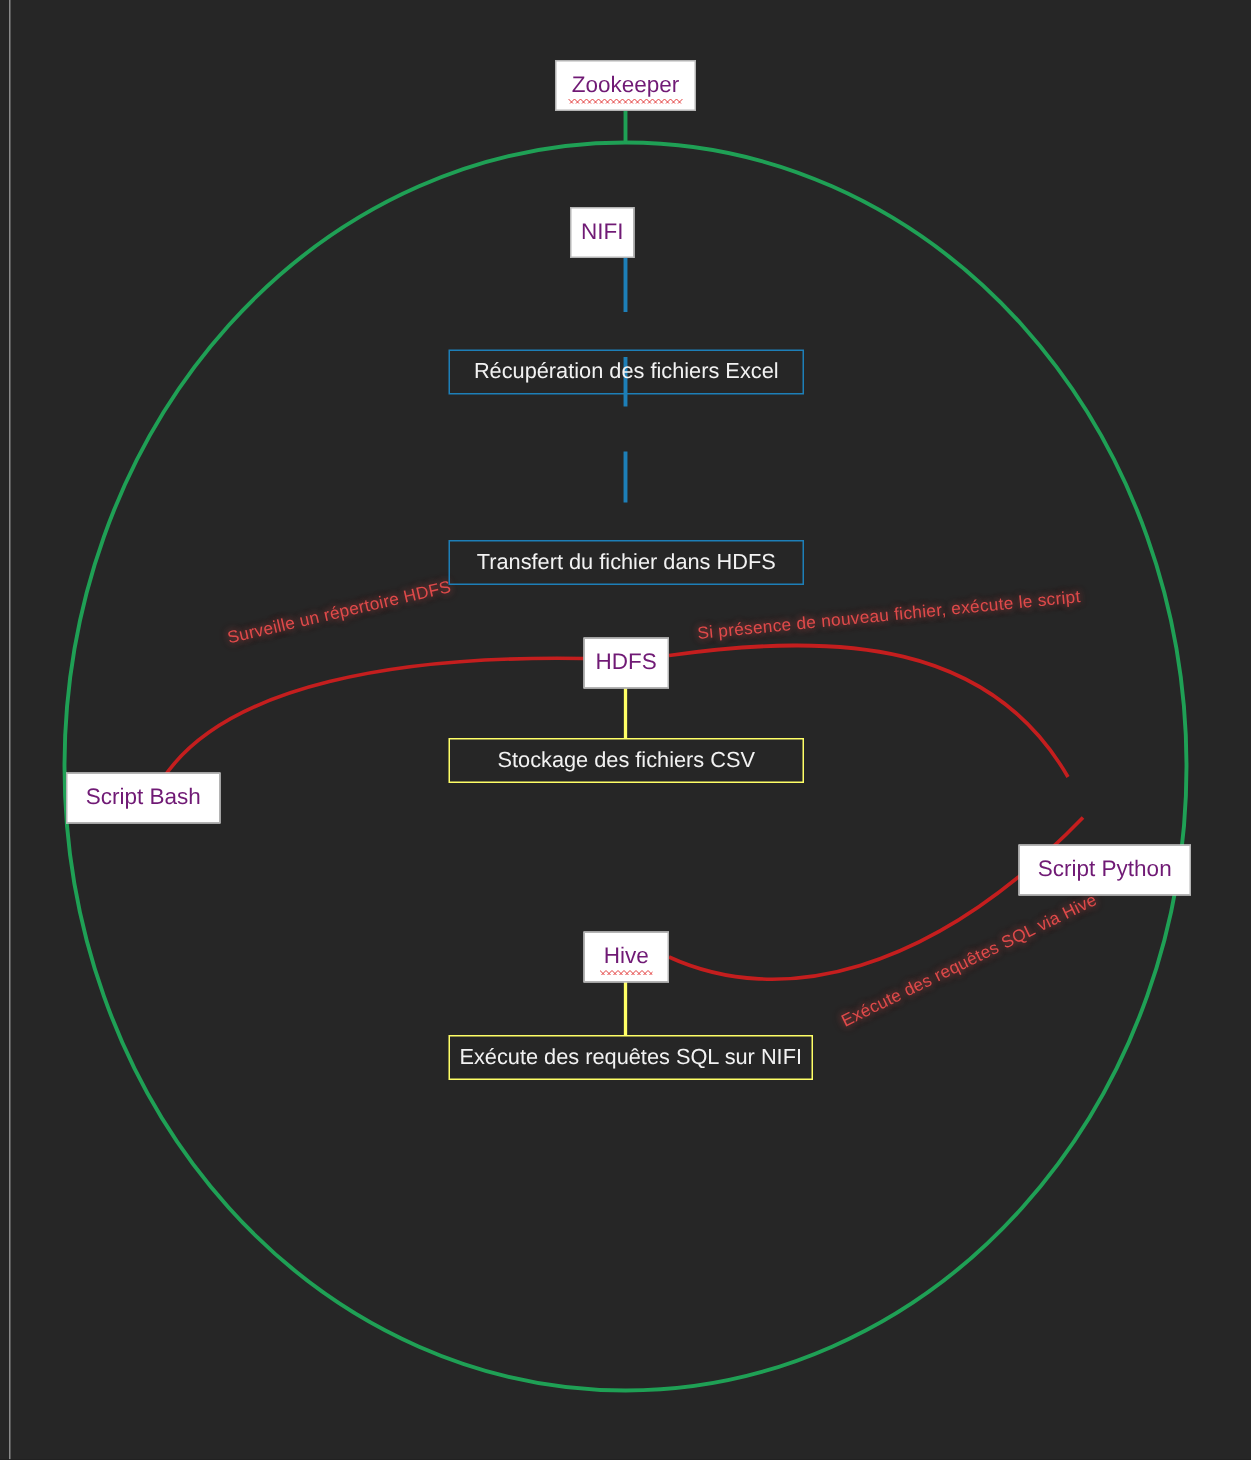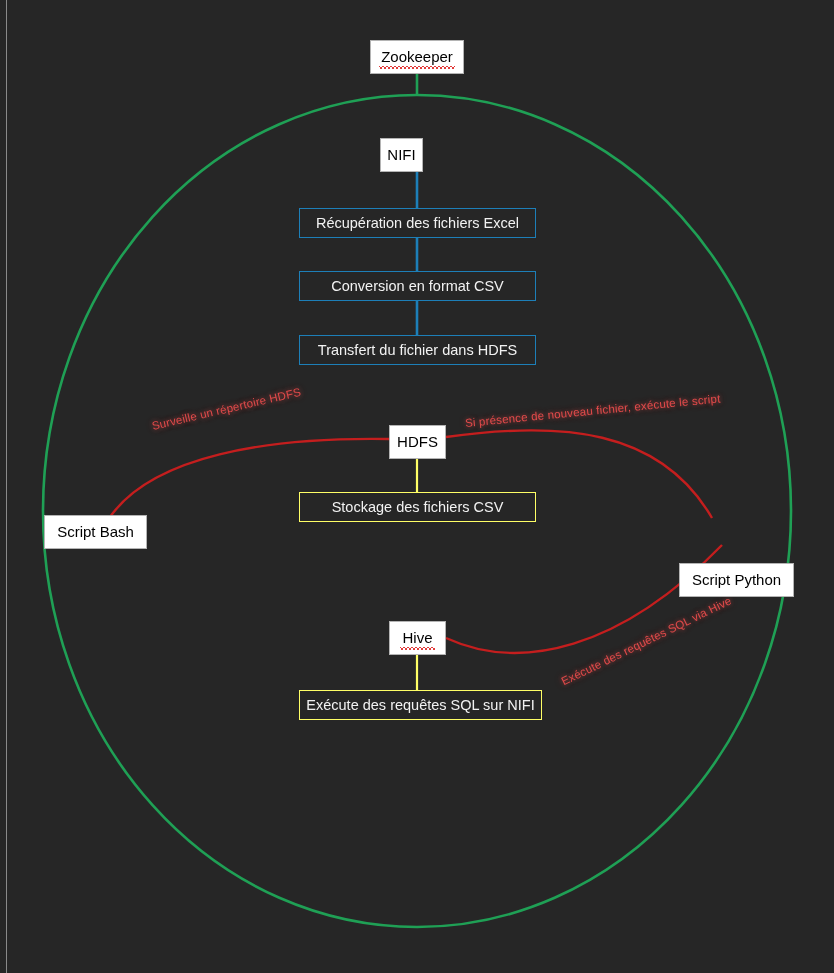--- a/index.html
+++ b/index.html
@@ -37,21 +37,21 @@
     position: absolute;
     box-sizing: border-box;
     display: flex;
     align-items: center;
     justify-content: center;
     white-space: nowrap;
   }
   .node-white {
     background: #ffffff;
     border: 1px solid #b4b4b4;
-    color: #000000;
+    color: #701a75;
     font-size: 15px;
     height: 34px;
     z-index: 6;
     text-align: center;
   }
   .node-white .label {
     display: inline-block;
     padding: 0 6px;
     line-height: 32px;
   }
@@ -72,21 +72,21 @@
     background-size: 4px 4px;
     background-repeat: repeat-x;
   }
   .node-step {
     background: transparent;
     color: #f2f2f2;
     font-size: 14.5px;
     height: 30px;
     z-index: 5;
   }
-  .node-step.blue { border: 1.5px solid #1d7fb8; }
+  .node-step.blue { border: 1.5px solid #1d7fb8; margin-top: 25px; }
   .node-step.yellow { border: 1.5px solid #ffff66; }
 
   
   .edge-label {
     position: absolute;
     color: #e04a4a;
     font-size: 11.5px;
     white-space: nowrap;
     z-index: 4;
     text-shadow: 0 0 4px rgba(224,74,74,0.55), 0 0 8px rgba(224,74,74,0.30);
@@ -126,23 +126,20 @@
   </div>
 
   <div class="node node-white" style="left:380px; top:138px; width:43px;">
     <span class="label">NIFI</span>
   </div>
 
   <div class="node node-step blue" style="left:299px; top:208px; width:237px;">
     <span>Récupération des fichiers Excel</span>
   </div>
 
-  <div class="node node-step blue" style="left:299px; top:271px; width:237px;">
-    <span>Conversion en format CSV</span>
-  </div>
 
   <div class="node node-step blue" style="left:299px; top:335px; width:237px;">
     <span>Transfert du fichier dans HDFS</span>
   </div>
 
   <div class="node node-white" style="left:389px; top:425px; width:57px;">
     <span class="label">HDFS</span>
   </div>
 
   <div class="node node-step yellow" style="left:299px; top:492px; width:237px;">

